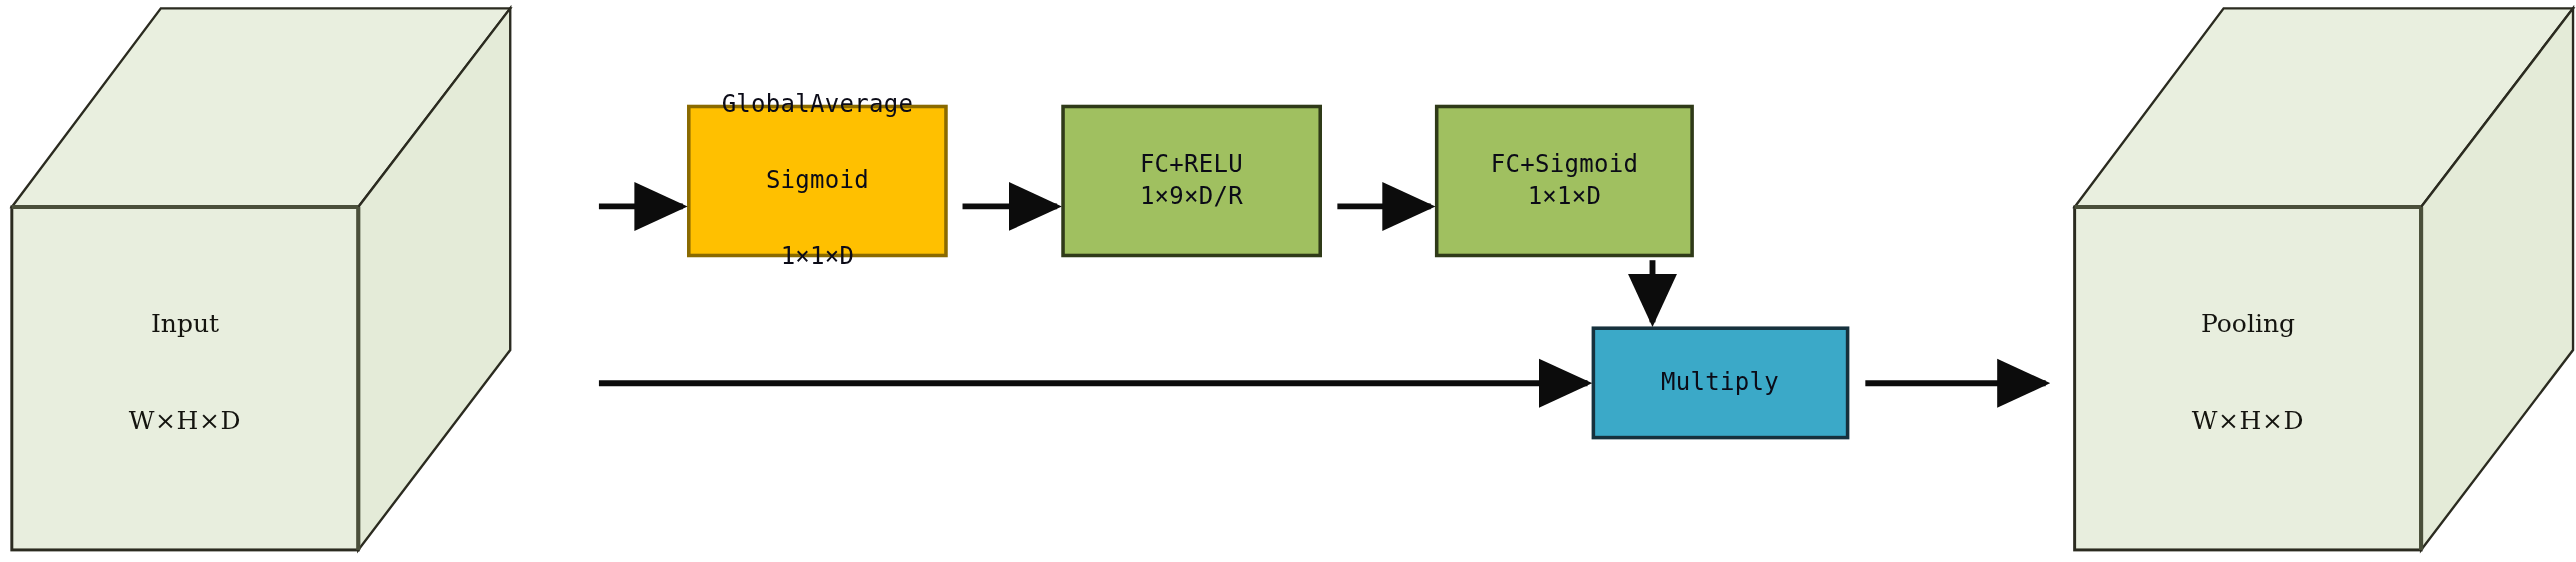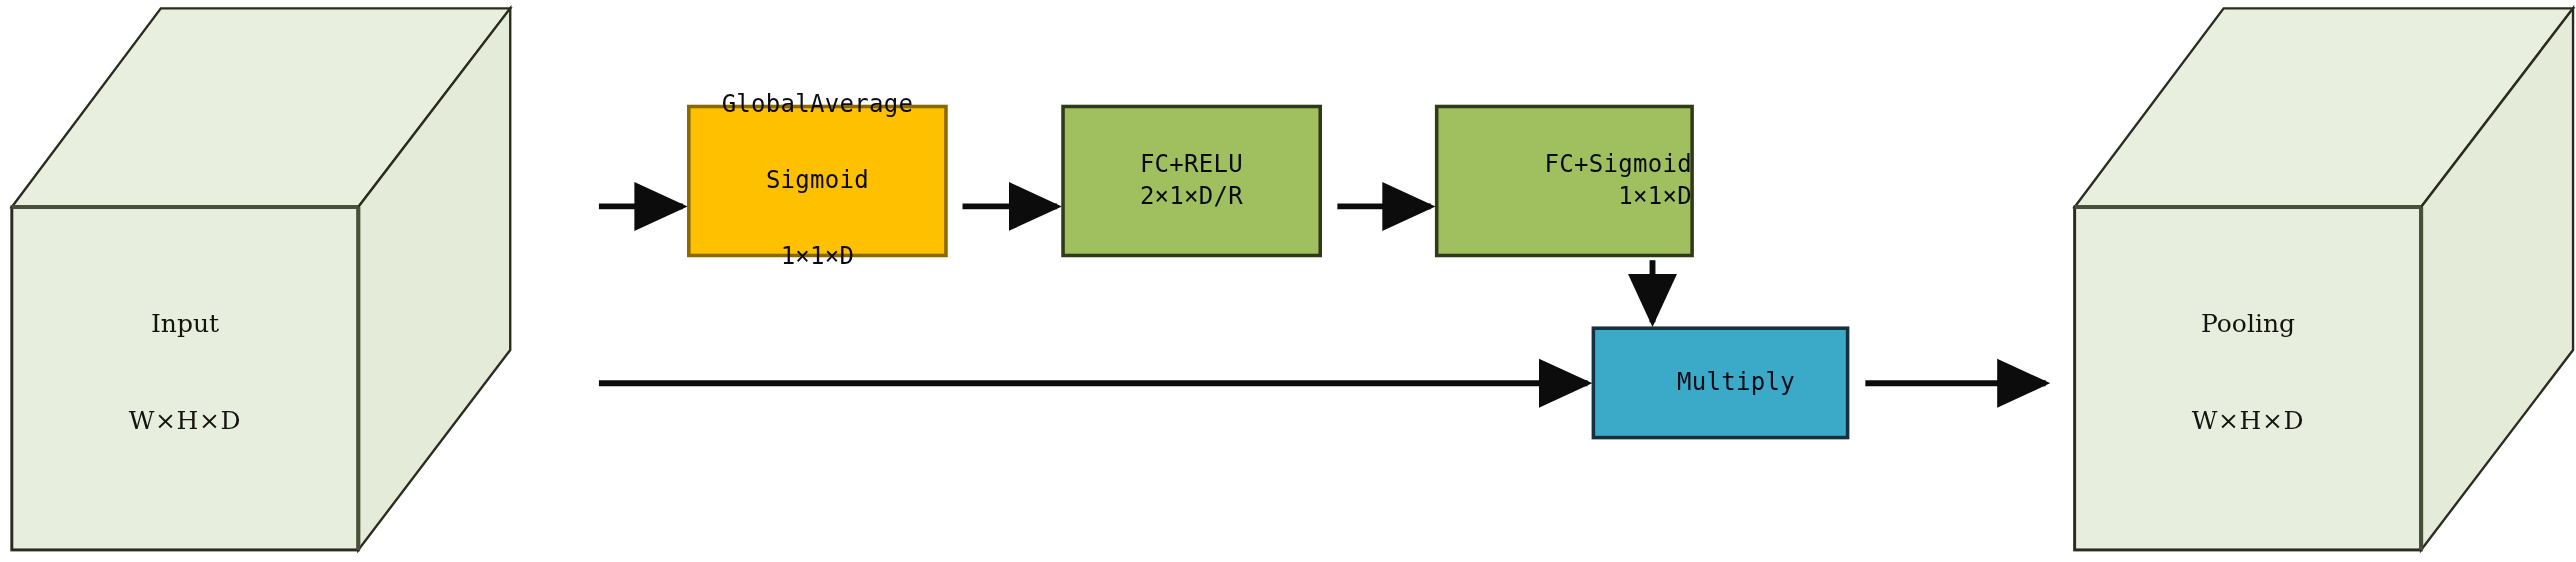--- a/index.html
+++ b/index.html
@@ -117,26 +117,26 @@
   </div>
 
   <div class="blocklabel" style="left:689px; top:106px; width:257px; height:149px;gap:45px;">
     <span>GlobalAverage</span>
     <span>Sigmoid</span>
     <span>1×1×D</span>
   </div>
 
   <div class="blocklabel" style="left:1063px; top:106px; width:257px; height:149px;text-align:center;">
     <span>FC+RELU</span>
-    <span>2×1×D/R</span>
+    <span>1×9×D/R</span>
   </div>
 
-  <div class="blocklabel" style="left:1437px; top:106px; width:255px; height:149px;align-items:flex-end;">
+  <div class="blocklabel" style="left:1437px; top:106px; width:255px; height:149px;">
     <span>FC+Sigmoid</span>
     <span>1×1×D</span>
   </div>
 
-  <div class="blocklabel" style="left:1593px; top:328px; width:254px; height:109px;padding-left:16px;">
+  <div class="blocklabel" style="left:1593px; top:328px; width:254px; height:109px;">
     <span>Multiply</span>
   </div>
 
 </div>
 
 
 </body></html>

